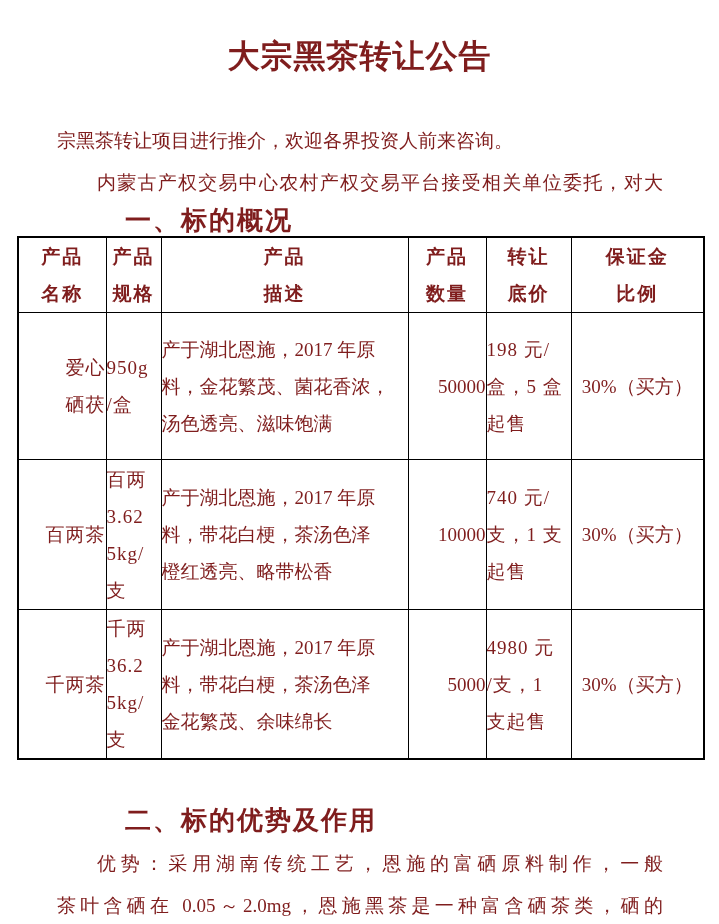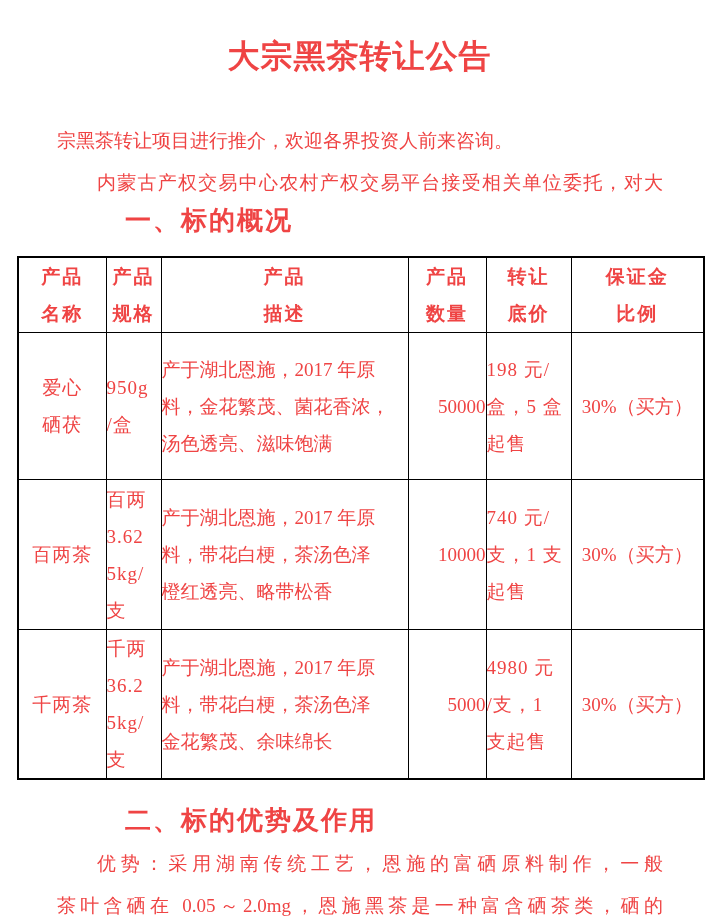--- a/index.html
+++ b/index.html
@@ -5,21 +5,21 @@
   html, body {
     margin: 0;
     padding: 0;
     background: #ffffff;
   }
   .page {
     position: relative;
     width: 719px;
     height: 924px;
     background: #ffffff;
-    color: #ef4444;
+    color: #7f1d1d;
     overflow: hidden;
     font-family: "Liberation Serif", serif;
   }
   .doc-title {
     position: absolute;
     top: 36px;
     left: 0;
     width: 719px;
     text-align: center;
     font-family: "Liberation Sans", sans-serif;
@@ -52,21 +52,21 @@
     font-family: "Liberation Sans", sans-serif;
     font-weight: 700;
     font-size: 26px;
     line-height: 30px;
     letter-spacing: 2px;
   }
   .sec-heading.one { top: 205px; }
   .sec-heading.two { top: 805px; }
   .table-wrap {
     position: absolute;
-    top: 256px;
+    top: 236px;
     left: 17px;
   }
   table.products {
     border-collapse: collapse;
     table-layout: fixed;
     width: 686px;
     border: 2px solid #000;
   }
   table.products th, table.products td {
     border: 1px solid #000;
@@ -79,21 +79,21 @@
   table.products th {
     font-family: "Liberation Sans", sans-serif;
     font-weight: 700;
     text-align: center;
     letter-spacing: 2px;
   }
   tr.hdr-row { height: 75px; }
   tr.row-1 { height: 147px; }
   tr.row-2 { height: 150px; }
   tr.row-3 { height: 147px; }
-  td.c-name { text-align: center; letter-spacing: 1px; margin-left: 12px; }
+  td.c-name { text-align: right; letter-spacing: 1px; margin-left: 12px; }
   td.c-spec { text-align: left; padding-left: 4px; letter-spacing: 1px; }
   td.c-desc { text-align: left; padding-left: 7px; padding-right: 3px; }
   td.c-qty  { text-align: right; }
   td.c-price{ text-align: left; padding-left: 7px; letter-spacing: 1px; }
   td.c-dep  { text-align: center; }
   .tline { white-space: nowrap; }
 </style>
 </head>
 <body>
 

